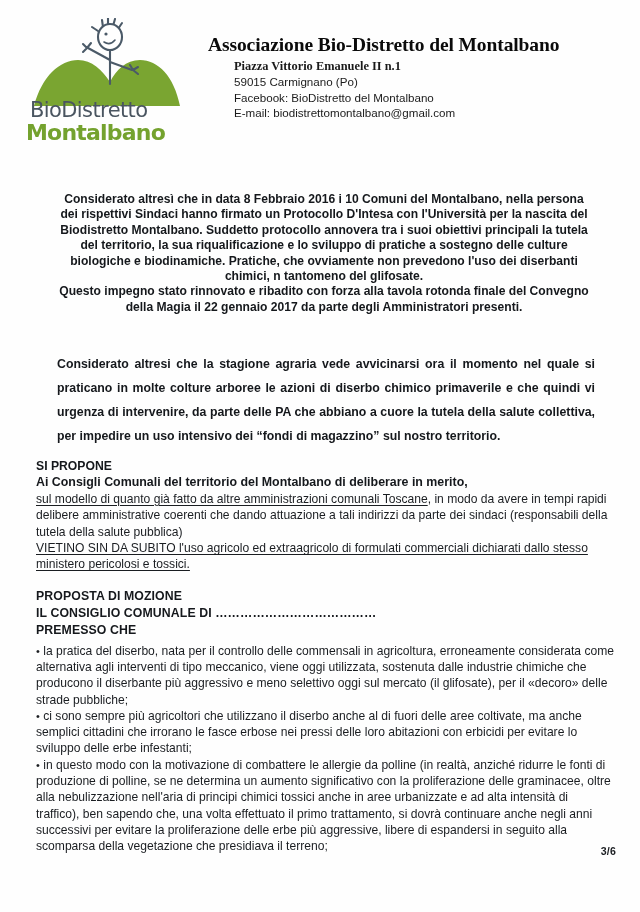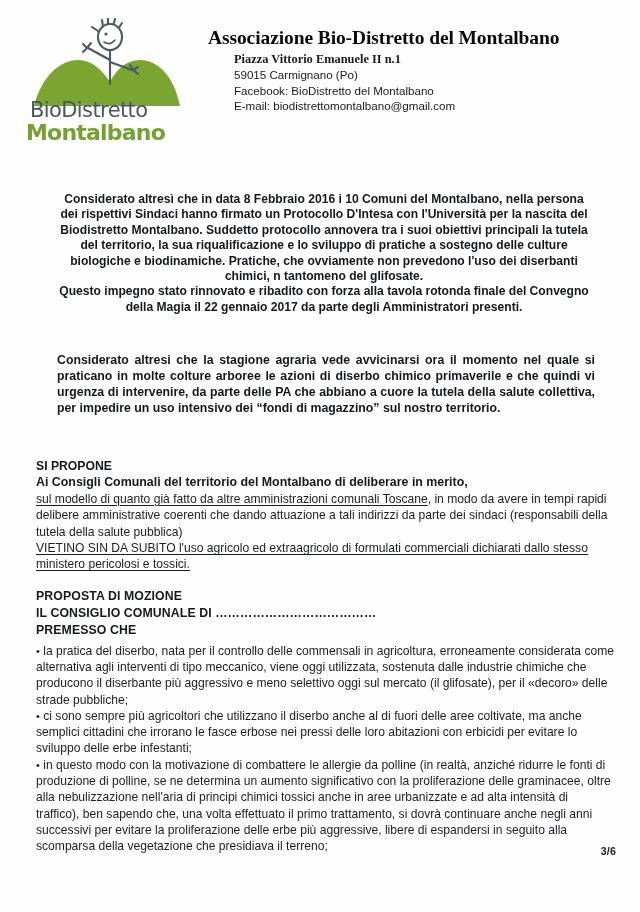--- a/index.html
+++ b/index.html
@@ -71,21 +71,21 @@
     font-size: 22px;
     letter-spacing: -0.8px;
     color: #74a22e;
     line-height: 1;
     white-space: nowrap;
   }
 
   .org-block {
     position: absolute;
     left: 208px;
-    top: 13px;
+    top: 20px;
     width: 420px;
   }
 
   .org-title {
     font-family: "Liberation Serif", serif;
     font-weight: bold;
     font-size: 19.5px;
     letter-spacing: -0.1px;
     color: #0b0b0b;
     line-height: 1.15;
@@ -123,21 +123,21 @@
     color: #15181c;
     text-align: center;
   }
 
   .para-bold-justify {
     position: absolute;
     left: 57px;
     width: 538px;
     font-weight: bold;
     font-size: 12.3px;
-    line-height: 16px;
+    line-height: 24px;
     color: #15181c;
     text-align: justify;
     text-justify: inter-word;
   }
 
   #para-considerato-1 { top: 192px; }
   #para-considerato-2 { top: 352px; }
 
   .section-propone {
     position: absolute;

